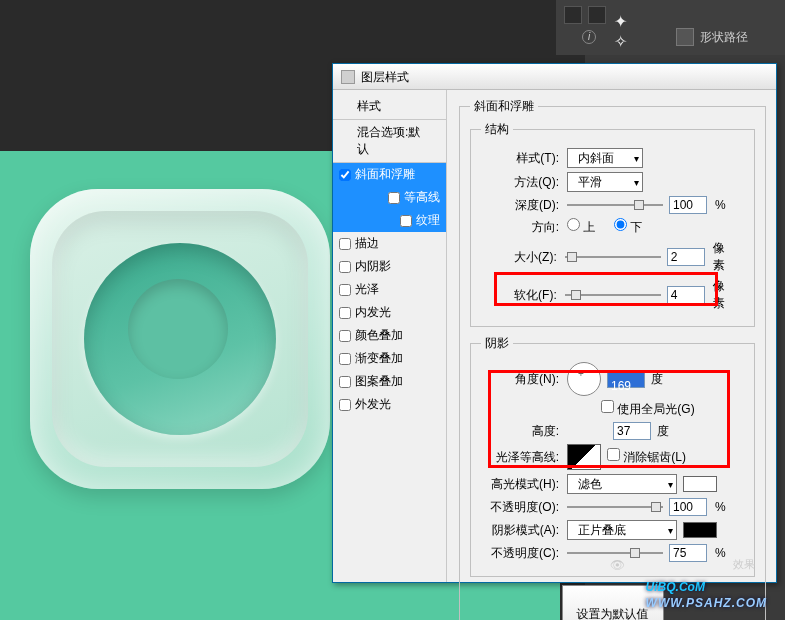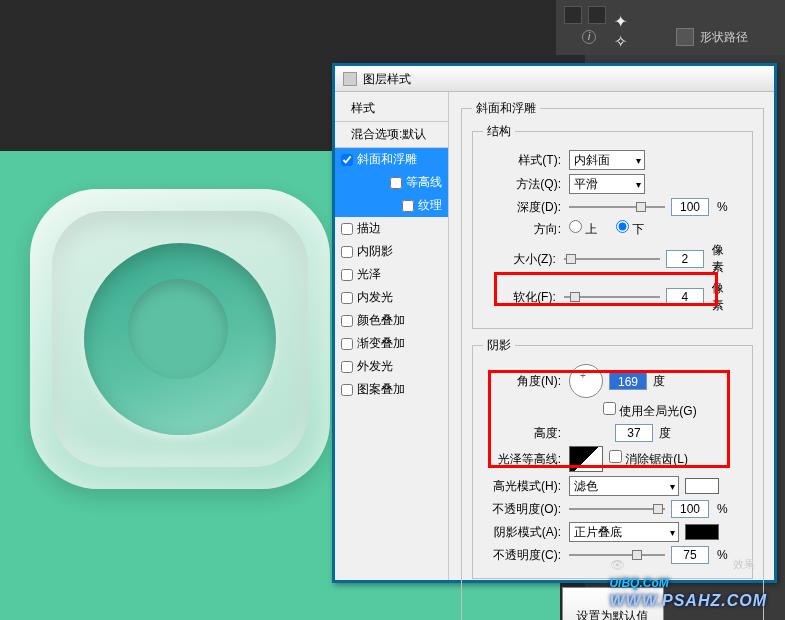--- a/index.html
+++ b/index.html
@@ -16,59 +16,59 @@
 .tool-wand { position: absolute; left: 58px; top: 32px; color: #eee; font-size: 16px; }
 
 
 .canvas { position: absolute; left: 0; top: 151px; width: 560px; height: 469px; background: #55c9a0; }
 .icon-app { position: absolute; left: 30px; top: 38px; width: 300px; height: 300px; border-radius: 68px; background: linear-gradient(160deg, #eaf8f1 0%, #c9ecdf 40%, #a6dfc9 100%); box-shadow: inset 0 0 30px rgba(255,255,255,.6), 0 8px 20px rgba(0,0,0,.15); }
 .icon-app::before { content: ""; position: absolute; inset: 22px; border-radius: 54px; background: linear-gradient(160deg, #d9f0e6, #b6e3d1); box-shadow: inset 0 10px 25px rgba(0,0,0,.1), inset 0 -8px 20px rgba(255,255,255,.5); }
 .ring { position: absolute; left: 54px; top: 54px; width: 192px; height: 192px; border-radius: 50%; background: linear-gradient(160deg, #3aab8e, #5dc2a6 60%, #8fd9c3); box-shadow: inset 0 8px 20px rgba(0,0,0,.2), 0 4px 10px rgba(255,255,255,.4); }
 .ring::after { content: ""; position: absolute; left: 44px; top: 36px; width: 100px; height: 100px; border-radius: 50%; background: #5dc0a3; box-shadow: inset 0 6px 14px rgba(0,0,0,.18); }
 
 
-.dialog { position: absolute; left: 332px; top: 63px; width: 445px; height: 520px; background: #f0f0f0; border: 3px solid #0369a1; box-shadow: 2px 2px 6px rgba(0,0,0,.4); }
+.dialog { position: absolute; left: 332px; top: 63px; width: 445px; height: 520px; background: #f0f0f0; border: 1px solid #0369a1; box-shadow: 2px 2px 6px rgba(0,0,0,.4); }
 .titlebar { height: 26px; background: linear-gradient(#fff,#e3e3e3); border-bottom: 1px solid #bdbdbd; padding-left: 8px; line-height: 26px; display: flex; align-items: center; }
 .titlebar .sys-icon { width: 14px; height: 14px; background: #d0d0d0; border: 1px solid #999; margin-right: 6px; }
 .dlg-body { display: flex; height: calc(100% - 26px); }
 
 .sidebar { width: 114px; border-right: 1px solid #c8c8c8; padding-top: 4px; }
-.sidebar .hdr { padding: 4px 16px; border-bottom: 1px solid #c8c8c8; }
+.sidebar .hdr { padding: 4px 24px; border-bottom: 1px solid #c8c8c8; }
 .sidebar .row { display: flex; align-items: center; padding: 3px 6px; gap: 4px; }
 .sidebar .row.sel { background: #1e90ff; color: #fff; }
 .sidebar .row.sub { padding-left: 22px; justify-content: flex-end; }
 .sidebar input[type=checkbox] { width: 12px; height: 12px; }
 
 .main { flex: 1; padding: 8px 10px 10px 12px; position: relative; }
 fieldset { border: 1px solid #c0c0c0; padding: 6px 10px 10px; margin-bottom: 8px; }
 legend { padding: 0 4px; }
 .frow { display: flex; align-items: center; margin: 4px 8px; gap: 6px; }
 .flabel { width: 70px; text-align: right; margin-right: 2px; }
 .slider { flex: 0 0 96px; height: 14px; position: relative; }
 .slider::before { content: ""; position: absolute; left: 0; right: 0; top: 6px; height: 2px; background: #999; }
 .slider .thumb { position: absolute; top: 2px; width: 10px; height: 10px; background: #e6e6e6; border: 1px solid #777; }
-.numbox { width: 38px; height: 18px; border: 1px solid #7a98b8; text-align: center; padding: 2px 3px; background: #fff; }
+.numbox { width: 38px; height: 18px; border: 1px solid #7a98b8; text-align: left; padding: 8px 3px; background: #fff; }
 .numbox.sel { background: #2e6fd6; color: #fff; }
 .pct { margin-left: 2px; }
-.combo { border: 1px solid #777; background: #fff; height: 20px; padding: 0 16px 0 4px; min-width: 76px; position: relative; display: inline-flex; align-items: center; }
+.combo { border: 1px solid #777; background: #fff; height: 20px; padding: 0 16px 0 10px; min-width: 76px; position: relative; display: inline-flex; align-items: center; }
 .combo::after { content: "▾"; position: absolute; right: 3px; font-size: 10px; }
 .angle-dial { width: 34px; height: 34px; border: 1px solid #888; border-radius: 50%; background: #fff; position: relative; }
 .angle-dial::after { content: "+"; position: absolute; left: 10px; top: 5px; font-size: 10px; color: #666; }
 .swatch { width: 34px; height: 16px; border: 1px solid #666; background: #fff; }
 .swatch.black { background: #000; }
 .gloss { width: 34px; height: 26px; border: 1px solid #666; background: linear-gradient(135deg, #000 50%, #fff 50%); }
 .btn { border: 1px solid #888; background: linear-gradient(#fff,#e4e4e4); padding: 20px 14px; }
 .btnrow { display: flex; gap: 10px; justify-content: center; margin-top: 6px; }
 
 .hl-red { position: absolute; border: 3px solid #ff0000; pointer-events: none; }
 .hl1 { left: 494px; top: 272px; width: 224px; height: 34px; }
 .hl2 { left: 488px; top: 370px; width: 242px; height: 98px; }
 
 .watermark { position: absolute; right: 18px; bottom: 10px; color: #1cc6ff; font-weight: bold; font-size: 20px; font-style: italic; text-shadow: 0 0 4px #003; }
-.watermark .sub { display: block; font-size: 16px; color: #9cf; letter-spacing: 1px; }
+.watermark .sub { display: block; font-size: 12px; color: #9cf; letter-spacing: 1px; }
 
 .dark-sidebar { position: absolute; right: 0; top: 55px; width: 200px; bottom: 0; background: #3a3a3a; }
 .fx-label { position: absolute; right: 30px; bottom: 48px; color: #ccc; font-size: 11px; font-family: Liberation Serif, serif; }
 .eye { position: absolute; right: 160px; bottom: 48px; color: #ccc; font-size: 12px; }
 </style>
 </head>
 <body>
 
 <div class="dark-sidebar"></div>
 
@@ -133,25 +133,25 @@
           <div class="row">
             <input type="checkbox" style="">
             <span>颜色叠加</span>
           </div>
           <div class="row">
             <input type="checkbox" style="">
             <span>渐变叠加</span>
           </div>
           <div class="row">
             <input type="checkbox" style="">
+            <span>图案叠加</span>
+          </div>
+          <div class="row">
+            <input type="checkbox" style="">
             <span>外发光</span>
-          </div>
-          <div class="row">
-            <input type="checkbox" style="">
-            <span>图案叠加</span>
           </div>
         </div>
     </div>
 
     <div class="main">
       <fieldset>
         <legend>斜面和浮雕</legend>
         <fieldset>
           <legend>结构</legend>
 

